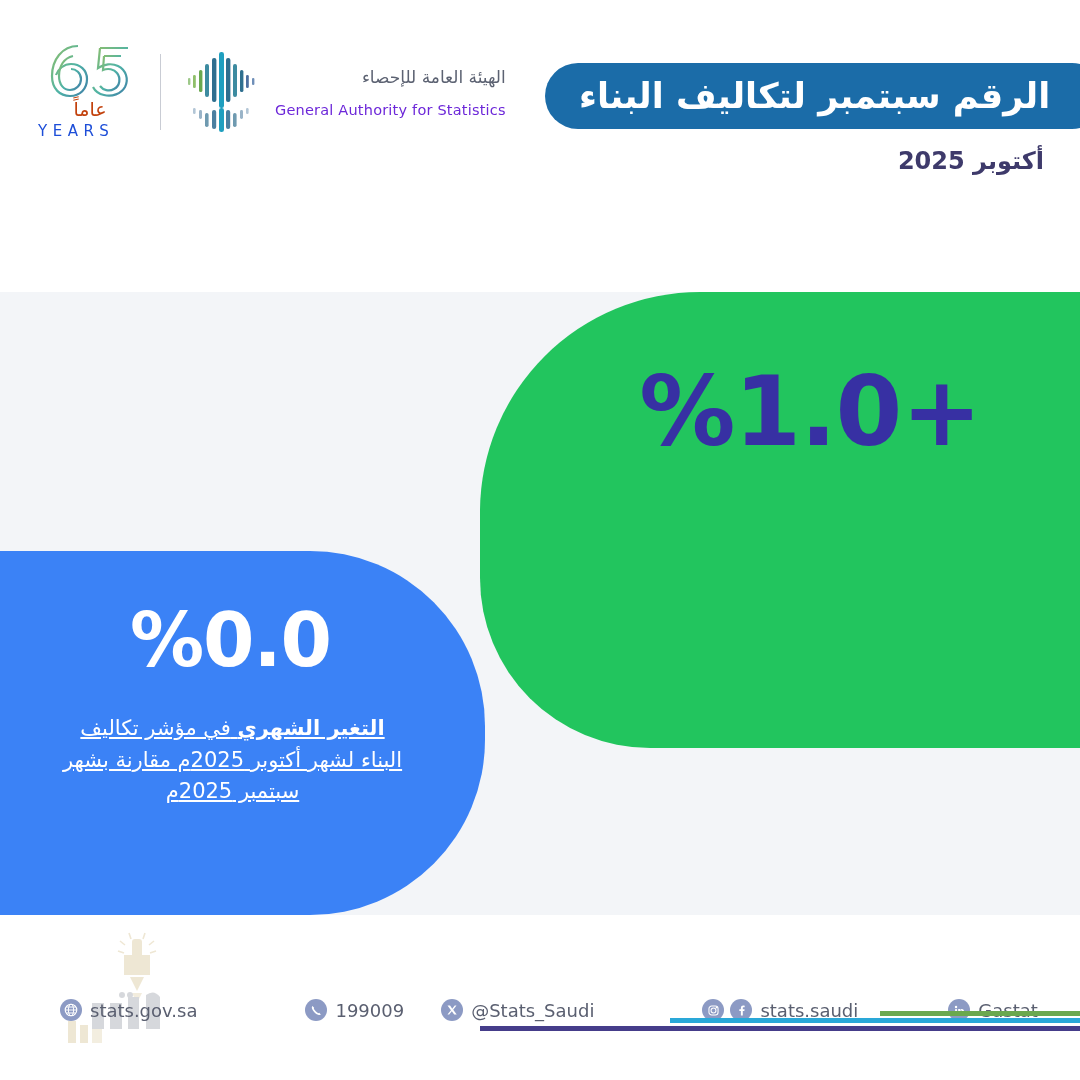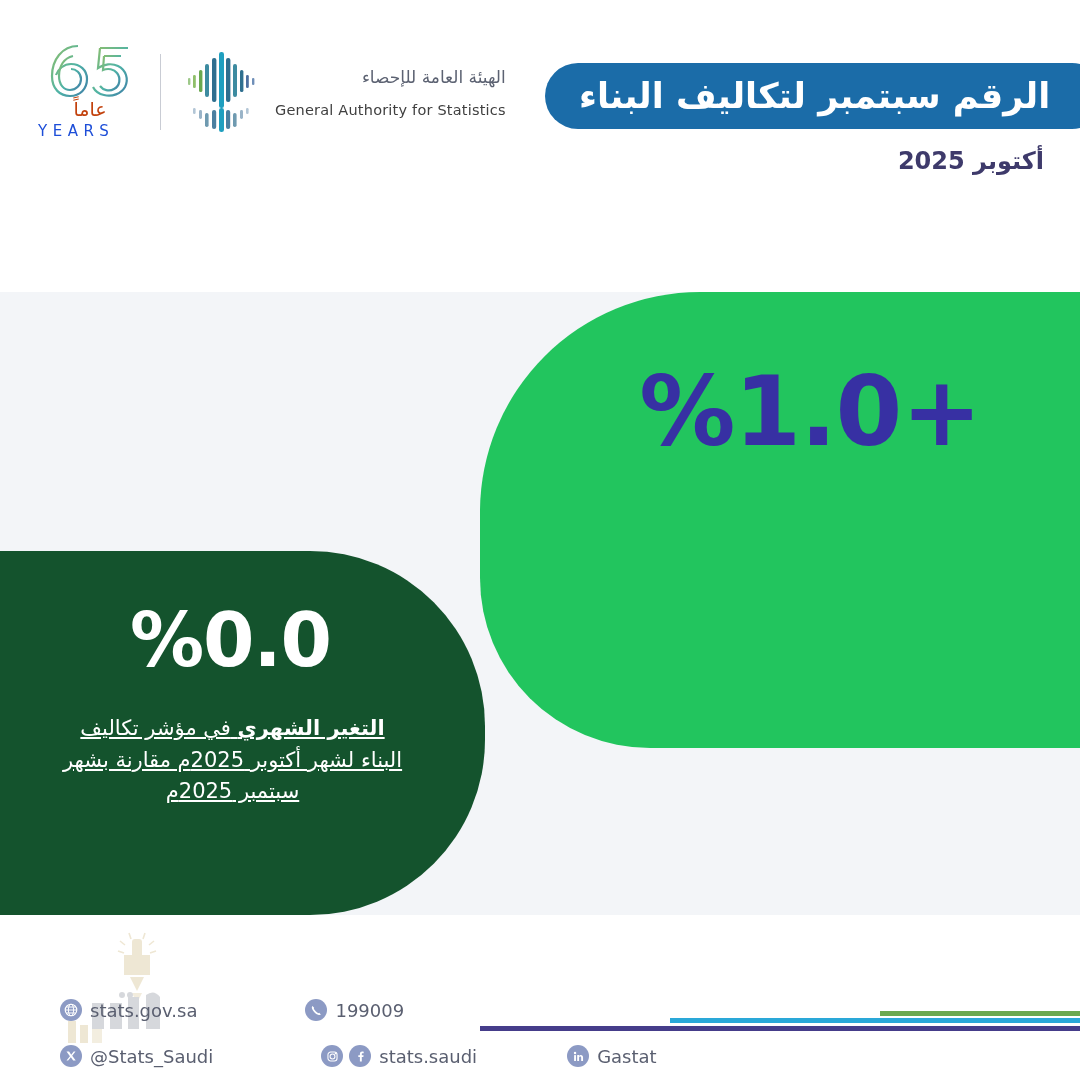--- a/index.html
+++ b/index.html
@@ -26,21 +26,21 @@
     position:absolute; left:0; top:82px; width:104px; text-align:left;
     font-size:15px; color:#1d4ed8; letter-spacing:5.5px; font-weight:400;
   }
 
   #logo-divider { width:1px; height:76px; background:#c9ccd4; margin:0 22px 0 18px; }
 
   #gastat-logo { display:flex; align-items:center; gap:14px; }
   #gastat-mark { width:78px; height:84px; }
   #gastat-words { display:flex; flex-direction:column; gap:15px; align-items:flex-end; }
   #gastat-words .ar { font-size:17px; color:#5c6272; direction:rtl; letter-spacing:1px; }
-  #gastat-words .en { font-size:14.5px; color:#404040; letter-spacing:.2px; }
+  #gastat-words .en { font-size:14.5px; color:#6d28d9; letter-spacing:.2px; }
 
   #title-banner {
     position:absolute; left:545px; top:63px; width:560px; height:66px;
     background:#1b6ca8; border-radius:33px;
     display:flex; align-items:center; justify-content:flex-start;
     padding-right:0; padding-left:34px;
   }
   #title-banner .t {
     color:#ffffff; font-size:35px; font-weight:bold; direction:rtl;
     white-space:nowrap; letter-spacing:.5px;
@@ -71,21 +71,21 @@
   }
   #card-annual .caption {
     margin-top:52px; color:#2b3a7a; font-size:27px; line-height:1.45;
     direction:rtl; text-align:center; width:470px; font-weight:500;
     margin-left:40px;
   }
   #card-annual .caption b { font-weight:bold; }
 
   #card-monthly {
     position:absolute; left:0; top:551px; width:485px; height:364px;
-    background:#14532d;
+    background:#3b82f6;
     border-top-right-radius:175px; border-bottom-right-radius:175px;
     display:flex; flex-direction:column; align-items:center; justify-content:flex-start;
     padding-top:52px;
   }
   #card-monthly .value {
     color:#ffffff; font-size:74px; font-weight:bold; direction:ltr;
     line-height:1; letter-spacing:-1px; margin-right:24px;
   }
   #card-monthly .caption {
     margin-top:36px; color:#ffffff; font-size:21px; line-height:1.5;
@@ -98,21 +98,21 @@
   
   #footer { position:absolute; left:0; top:915px; width:1080px; height:165px; background:#ffffff; }
 
   #watermark {
     position:absolute; left:62px; top:10px; width:150px; height:118px;
     opacity:.40;
   }
 
   #contact {
     position:absolute; left:60px; top:84px;
-    display:flex; flex-direction:column; gap:24px;
+    display:flex; flex-direction:row; gap:7px;
   }
   .c-row { display:flex; align-items:center; gap:0; }
   .c-item { display:flex; align-items:center; gap:8px; margin-right:30px; }
   .c-item .lbl { font-size:18px; color:#5a5f70; white-space:nowrap; }
   .ic { width:22px; height:22px; border-radius:50%; background:#8c9ac4;
         display:flex; align-items:center; justify-content:center; flex:0 0 22px; }
   .ic svg { display:block; }
 
   #bars { position:absolute; left:0; top:0; width:1080px; height:165px; }
 

